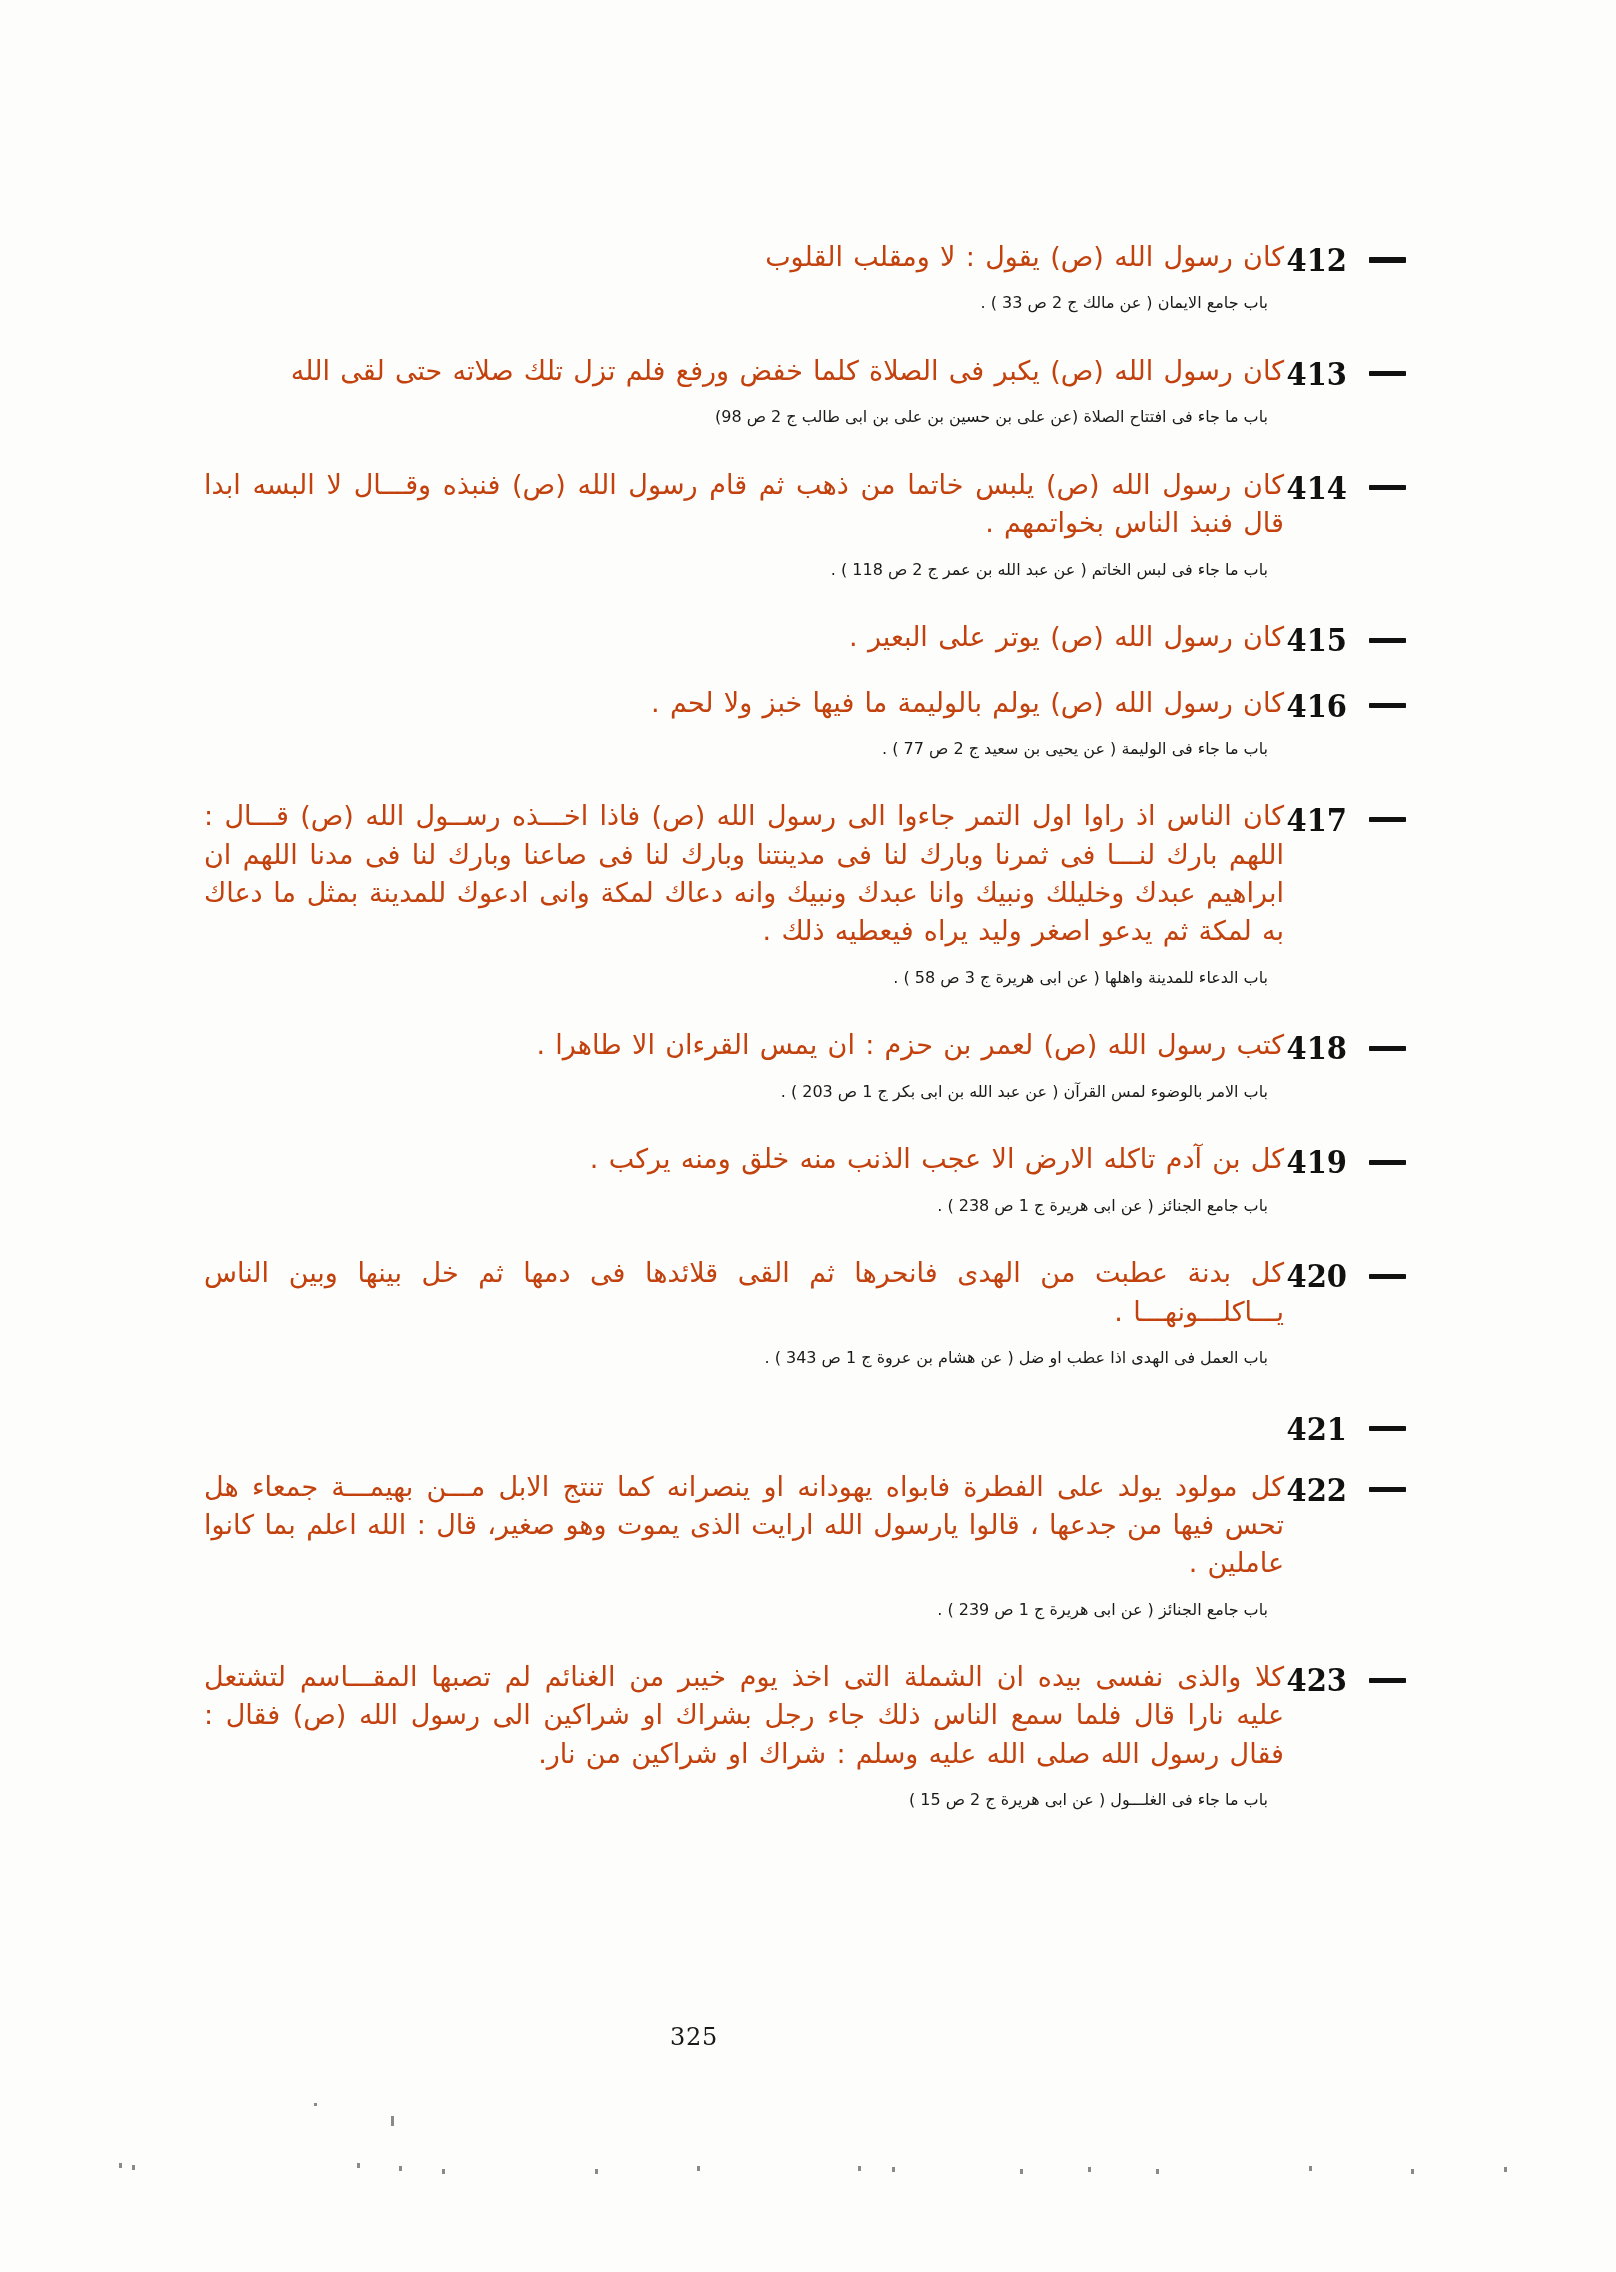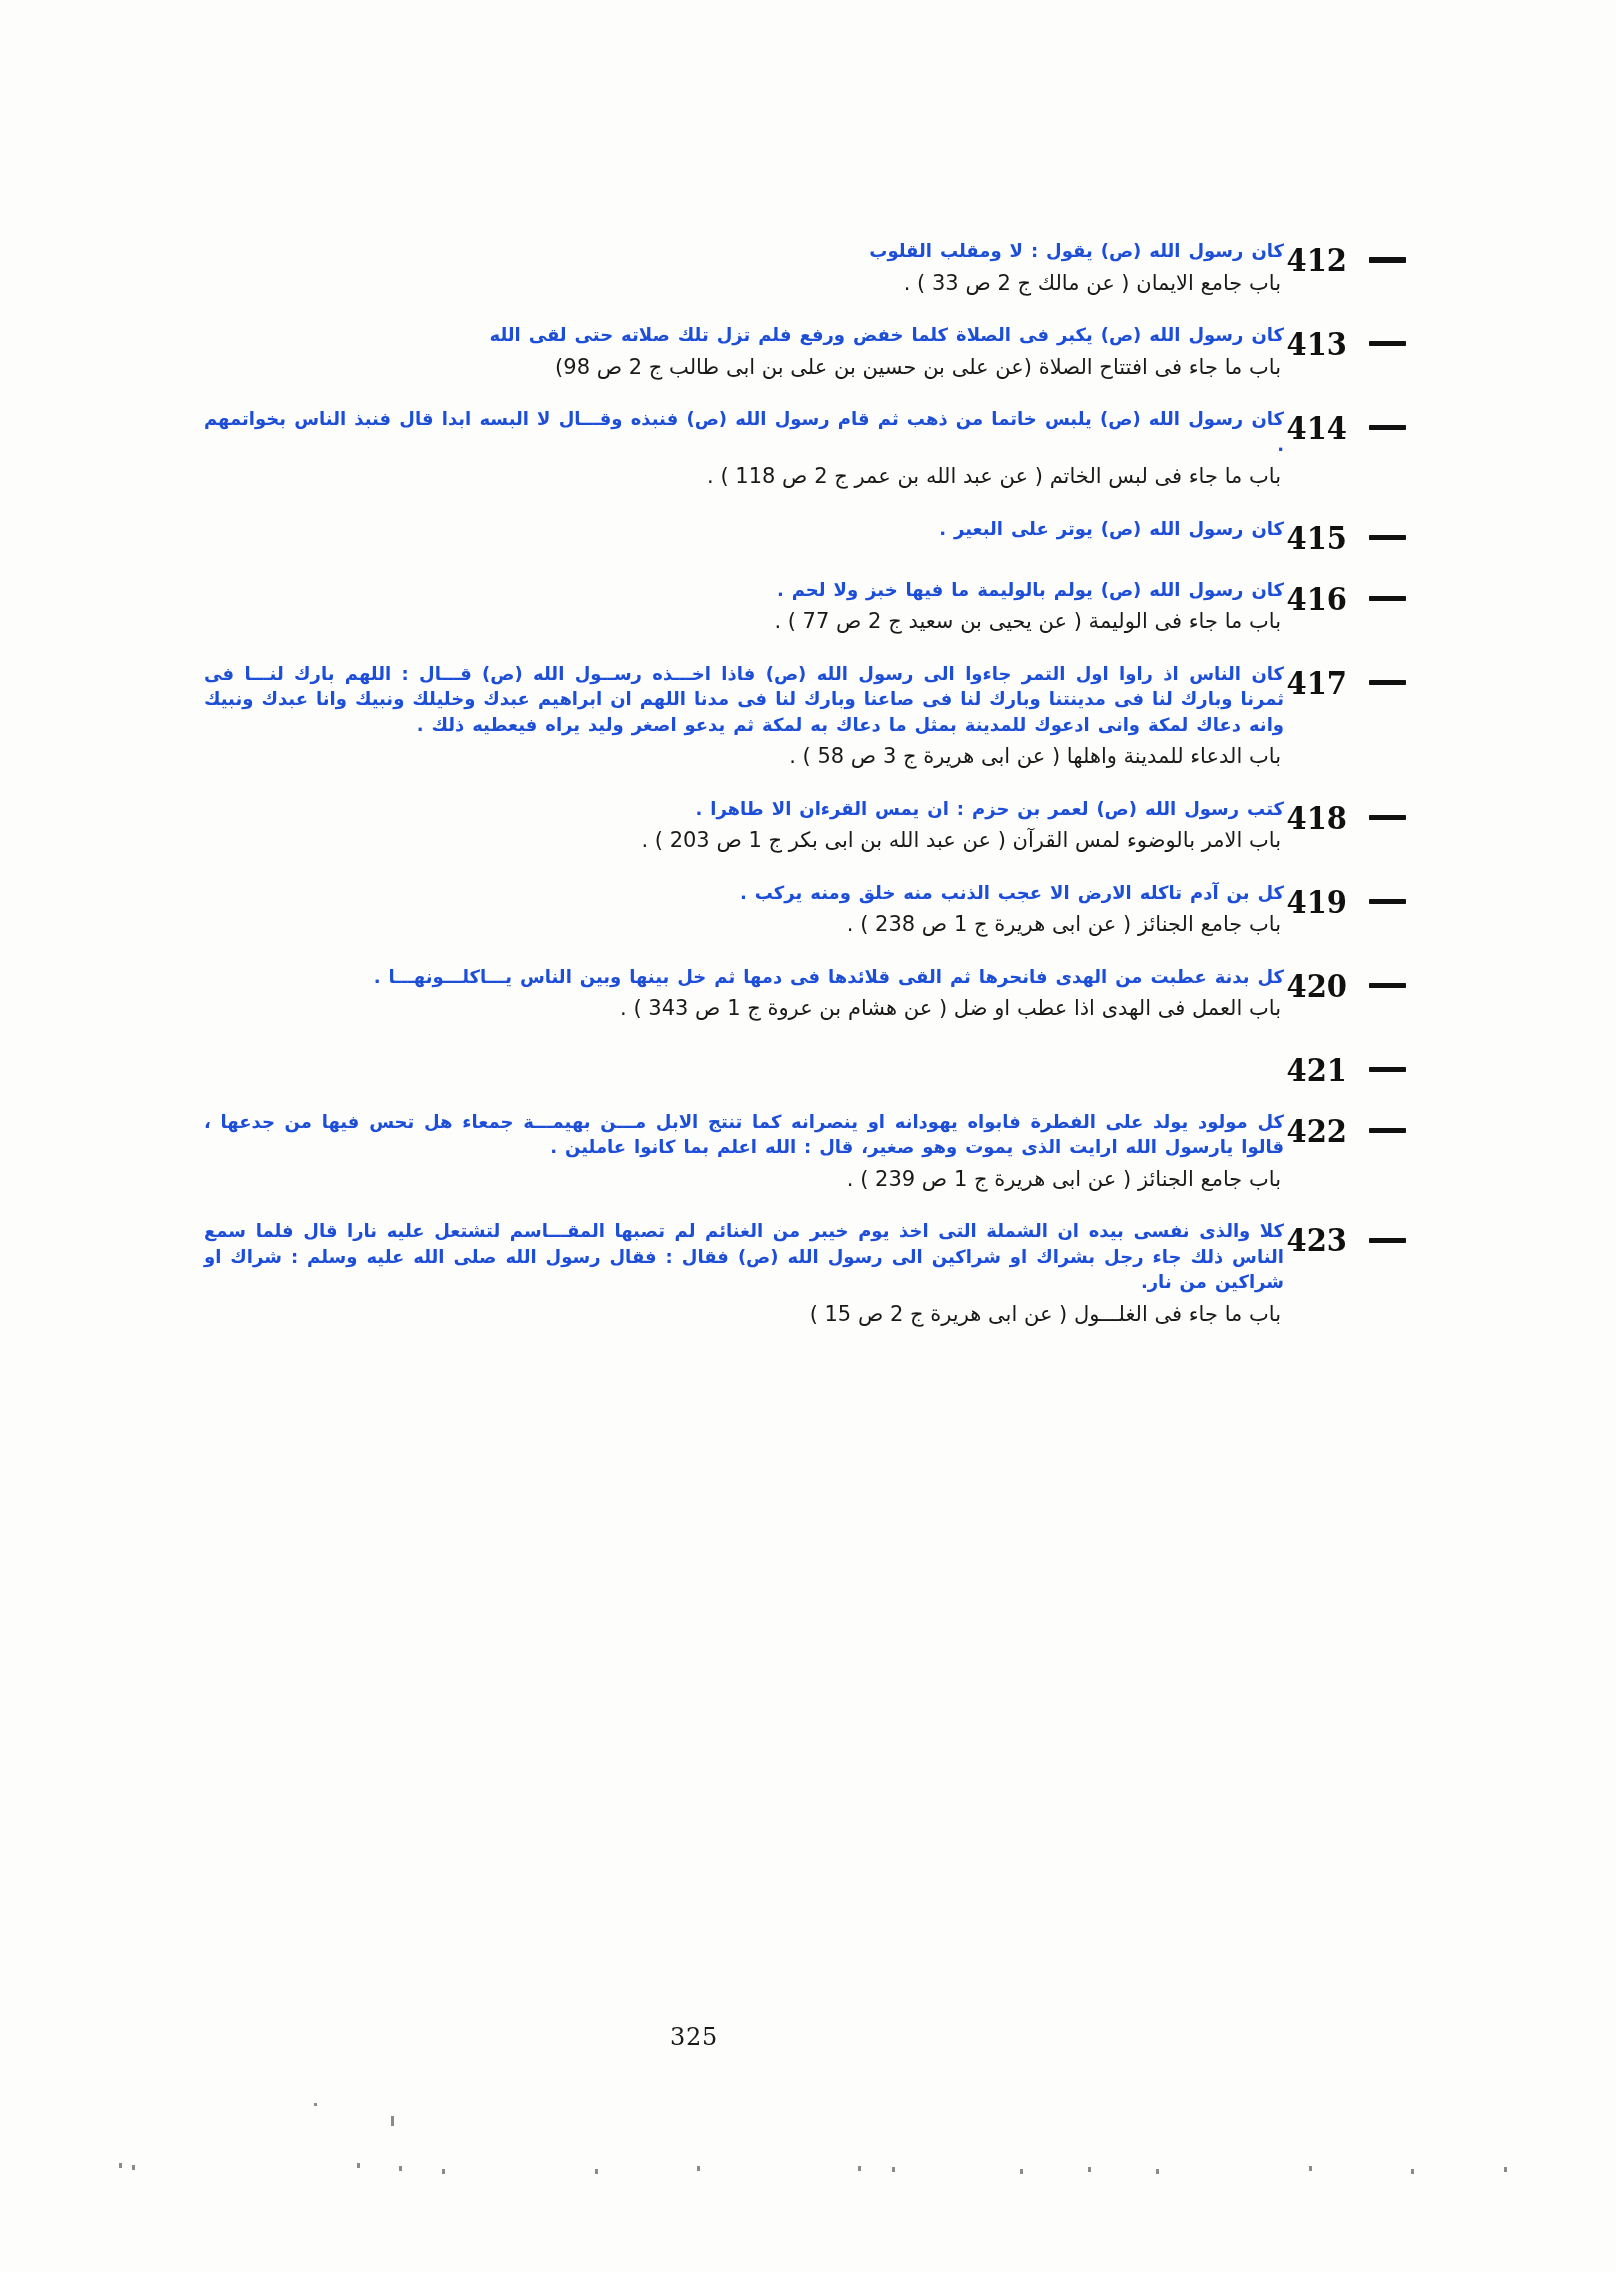--- a/index.html
+++ b/index.html
@@ -62,42 +62,42 @@
     top: -7.6px;
     border-radius: 0.8px;
   }
   .text-col {
     flex: 1 1 auto;
     direction: rtl;
     text-align: right;
   }
   .hadith {
     font-family: "DejaVu Sans", sans-serif;
-    font-weight: bold;
-    font-size: 18px;
+    font-weight: normal;
+    font-size: 27px;
     line-height: 1.42;
-    color: #1d4ed8;
+    color: #c2410c;
     text-align: justify;
     text-align-last: right;
     letter-spacing: 0px;
     margin: 0 0 5.1px 0;
     word-spacing: 1.7px;
   }
   .hadith.single {
     text-align: right;
     text-align-last: right;
   }
   .source {
     font-family: "DejaVu Sans", sans-serif;
     font-weight: normal;
-    font-size: 21px;
+    font-size: 16px;
     line-height: 1.35;
     color: #1a1a1a;
     text-align: right;
-    margin: 3px;
+    margin: 16px;
     padding-left: 6.8px;
   }
   .page-number {
     position: absolute;
     top: 2023px;
     left: 0;
     width: 1388px;
     text-align: center;
     font-family: "DejaVu Serif", serif;
     font-size: 24px;

